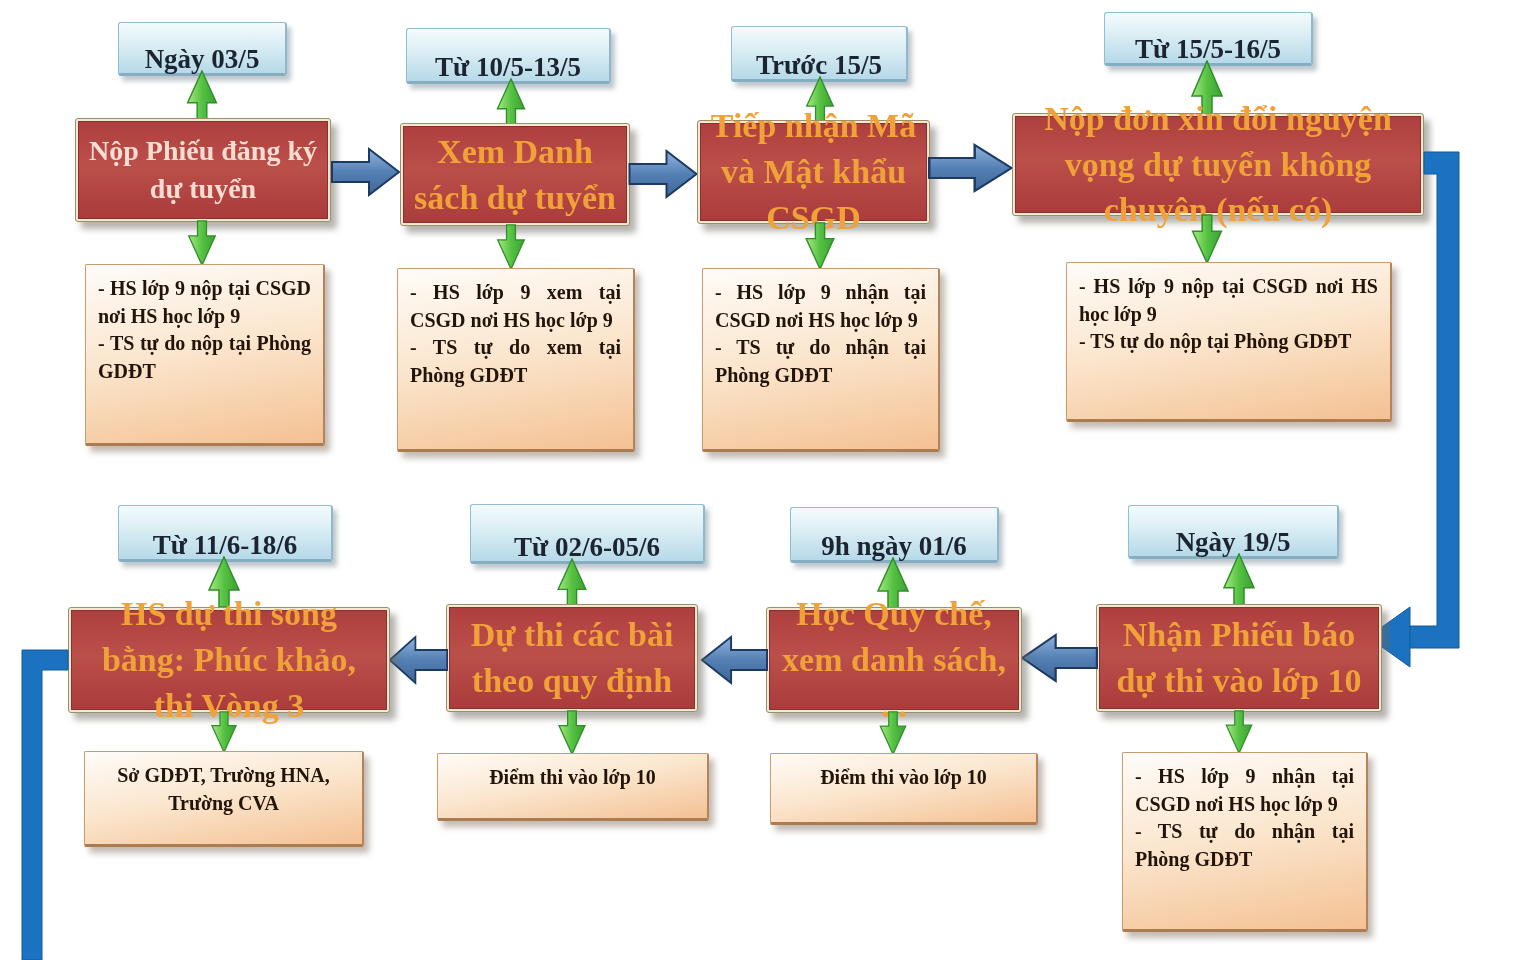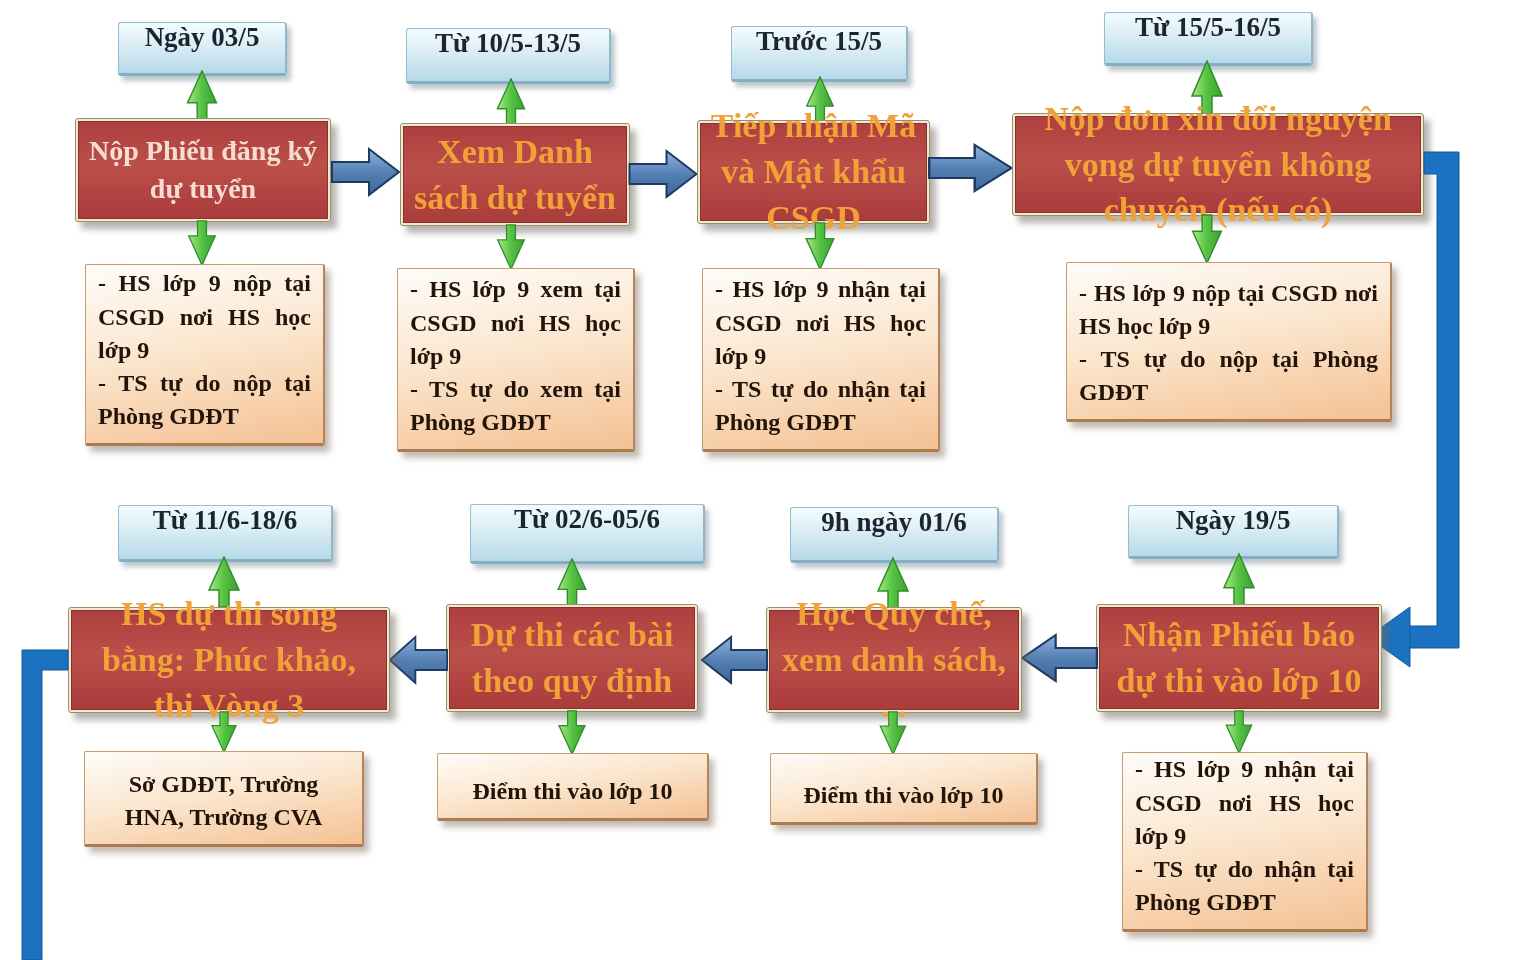--- a/index.html
+++ b/index.html
@@ -2,21 +2,21 @@
 <html><head>
 <meta charset="utf-8">
 <style>
   html,body{margin:0;padding:0;background:#ffffff;}
   .canvas{
     position:relative;width:1535px;height:960px;overflow:hidden;background:#ffffff;
     font-family:"Liberation Serif","DejaVu Serif",serif;font-weight:bold;
   }
   
   .datebox{
-    position:absolute;display:flex;align-items:flex-start;justify-content:center;
+    position:absolute;display:flex;align-items:flex-end;justify-content:center;
     background:linear-gradient(180deg,#f4fbfd 0%,#ddeff5 40%,#b6d9e8 100%);
     border:1px solid #93bed2;border-bottom:3px solid #85aec3;border-right:2px solid #8fb8cc;
     border-radius:3px;box-shadow:4px 5px 5px rgba(110,130,145,.45);
     color:#1b2431;font-size:27px;text-align:center;line-height:1.05;
   }
   
   .procbox{
     position:absolute;background:#f1ead3;border:1px solid #9a8f68;border-radius:3px;
     padding:2px;box-shadow:6px 7px 6px rgba(110,105,95,.5);box-sizing:border-box;
   }
@@ -26,22 +26,22 @@
     border:1px solid #8d2f2f;text-align:center;padding:2px 8px;box-sizing:border-box;
     font-size:34px;line-height:1.35;color:#f0a138;
   }
   .p1 .procin{color:#f6ddd2;font-size:28px;}
   
   .detailbox{
     position:absolute;box-sizing:border-box;
     background:linear-gradient(170deg,#fefcf9 0%,#fbe7d0 45%,#f4c193 100%);
     border:1px solid #c79c6f;border-right:2px solid #b5835a;border-bottom:3px solid #ad7b50;
     border-radius:2px;box-shadow:5px 6px 6px rgba(135,120,105,.5);
-    padding:10px 12px;color:#221409;font-size:24px;line-height:1.38;
-    display:flex;align-items:flex-end;
+    padding:10px 12px;color:#221409;font-size:20px;line-height:1.38;
+    display:flex;align-items:flex-start;
   }
   .detail-text{white-space:pre-line;text-align:justify;width:100%;}
   .detailbox.center .detail-text{text-align:center;}
   
   .garrow{position:absolute;}
   .garrow.down{transform:scaleY(-1);}
   .barrow{position:absolute;}
   .barrow.left{transform:scaleX(-1);}
   .connector{position:absolute;}
 </style>

